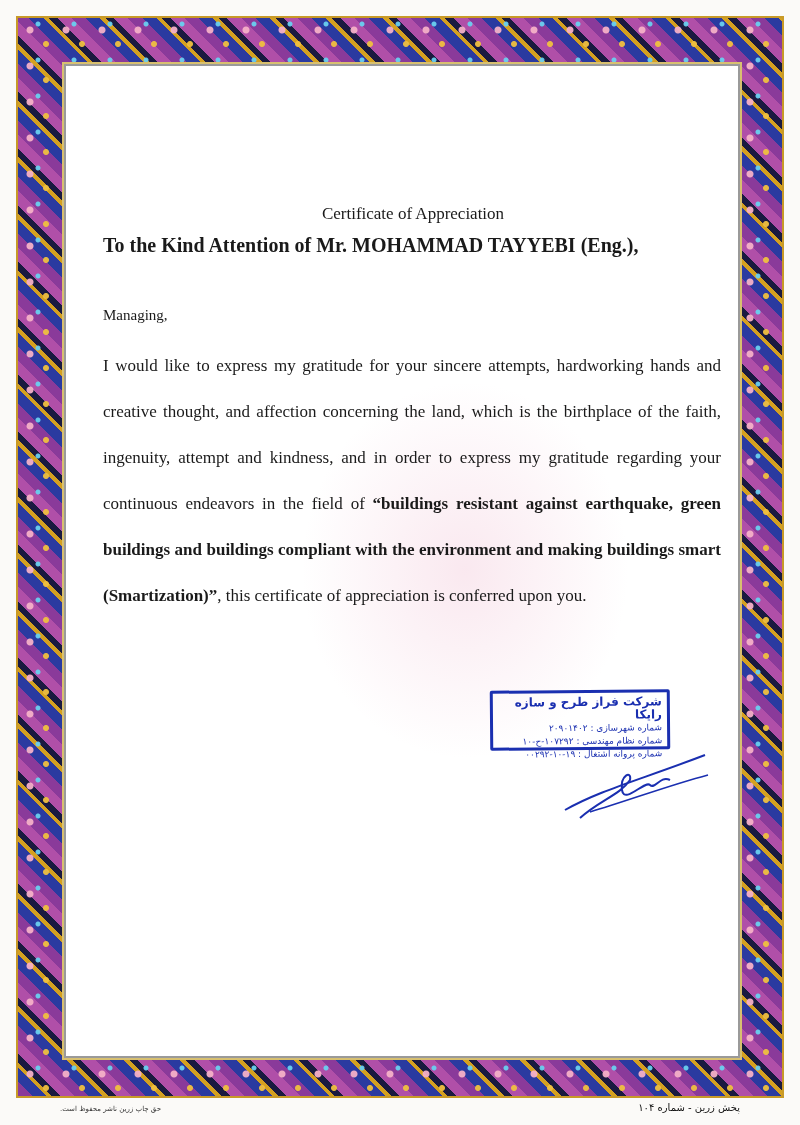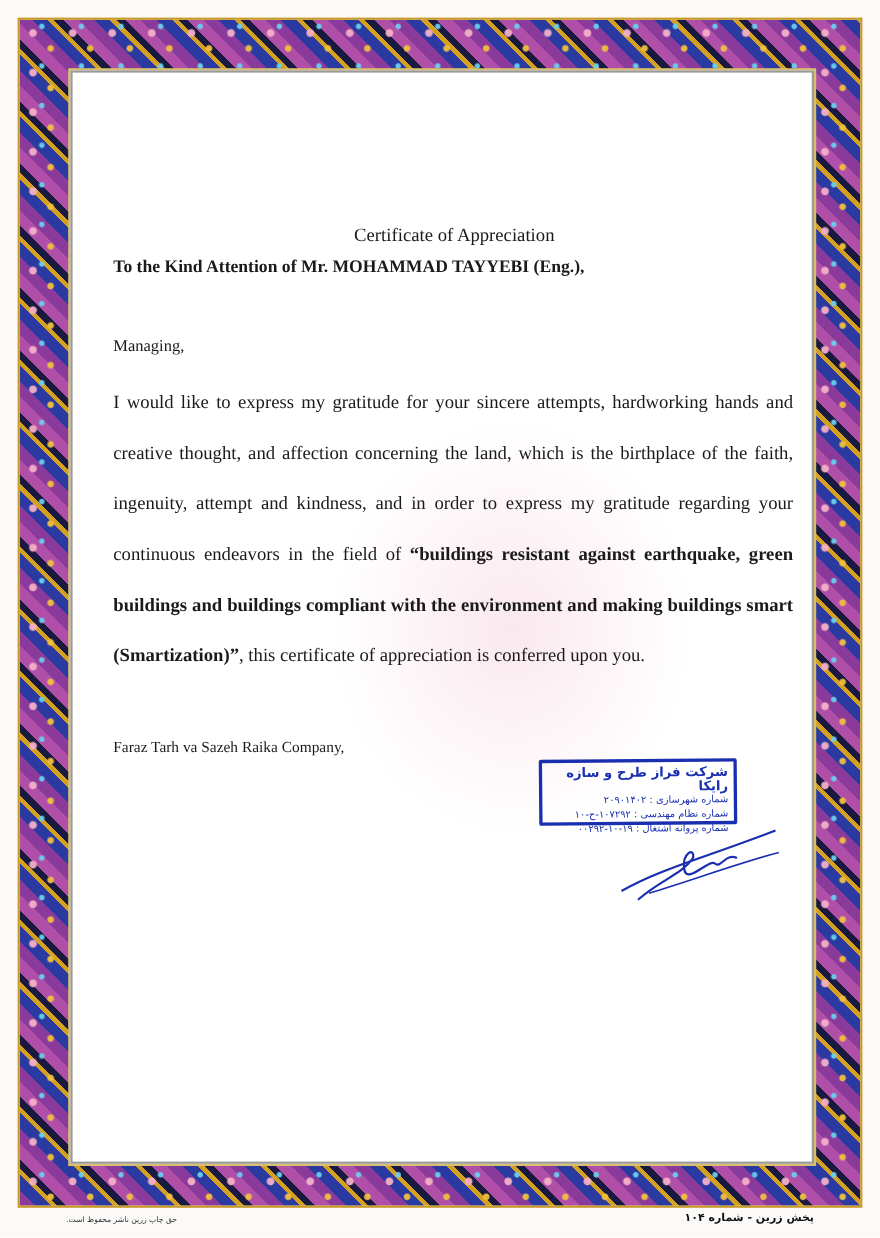--- a/index.html
+++ b/index.html
@@ -33,21 +33,21 @@
     position: absolute; left: 300px; top: 380px; width: 330px; height: 380px;
     background: radial-gradient(ellipse at center, rgba(240,190,210,0.35), rgba(255,255,255,0) 70%);
     pointer-events: none;
   }
   .content { position: absolute; left: 103px; top: 0; width: 620px; color: #1a1a1a; }
   .title {
     position: absolute; left: 0; top: 204px; width: 620px; text-align: center;
     font-size: 17px;
   }
   .recipient {
-    position: absolute; left: 0; top: 234px; font-size: 16px; font-weight: bold;
+    position: absolute; left: 0; top: 234px; font-size: 20px; font-weight: bold;
   }
   .greeting { position: absolute; left: 0; top: 307px; font-size: 15px; }
   .body-text {
     position: absolute; left: 0; top: 343px; width: 618px;
     font-size: 17px; line-height: 46px; text-align: justify;
   }
   .body-text b { font-weight: bold; }
   .company { position: absolute; left: 0; top: 671px; font-size: 14px; line-height: 19px; }
   .stamp {
     position: absolute; left: 490px; top: 690px; width: 180px; height: 60px;
@@ -58,40 +58,39 @@
   }
   .stamp .stamp-title { font-size: 12px; font-weight: bold; }
   .signature {
     position: absolute; left: 560px; top: 750px; width: 150px; height: 70px;
   }
   .footer-left {
     position: absolute; left: 60px; top: 1105px; font-size: 7px; color: #333;
     font-family: "DejaVu Sans", sans-serif; direction: rtl;
   }
   .footer-right {
-    position: absolute; right: 60px; top: 1102px; font-size: 10px; color: #111; font-weight: bold;
+    position: absolute; right: 60px; top: 1102px; font-size: 10px; color: #111; font-weight: normal;
     font-family: "DejaVu Sans", sans-serif; direction: rtl;
   }
 </style>
 </head>
 <body>
 
 <div class="border-outer">
   <div class="border-pattern"></div>
 </div>
 <div class="inner-frame"></div>
 <div class="pink-wash"></div>
 
 <div class="content">
   <div class="title">Certificate of Appreciation</div>
   <div class="recipient">To the Kind Attention of Mr. MOHAMMAD TAYYEBI (Eng.),</div>
   <div class="greeting">Managing,</div>
   <div class="body-text"><span>I would like to express my gratitude for your sincere attempts, hardworking hands and creative thought, and affection concerning the land, which is the birthplace of the faith, ingenuity, attempt and kindness, and in order to express my gratitude regarding your continuous endeavors in the field of </span><b>“buildings resistant against earthquake, green buildings and buildings compliant with the environment and making buildings smart (Smartization)”</b><span>, this certificate of appreciation is conferred upon you.</span></div>
   <div class="company">
-    <div>Faraz Tarh va Sazeh Raika Company,</div>
   </div>
 </div>
 
 <div class="stamp">
   <div class="stamp-title">شرکت فراز طرح و سازه رایکا</div>
   <div>شماره شهرسازی : ۲۰۹۰۱۴۰۲</div>
   <div>شماره نظام مهندسی : ۱۰۷۲۹۲-ح-۱۰</div>
   <div>شماره پروانه اشتغال : ۱۹-۱۰-۰۰۲۹۲</div>
 </div>
 

